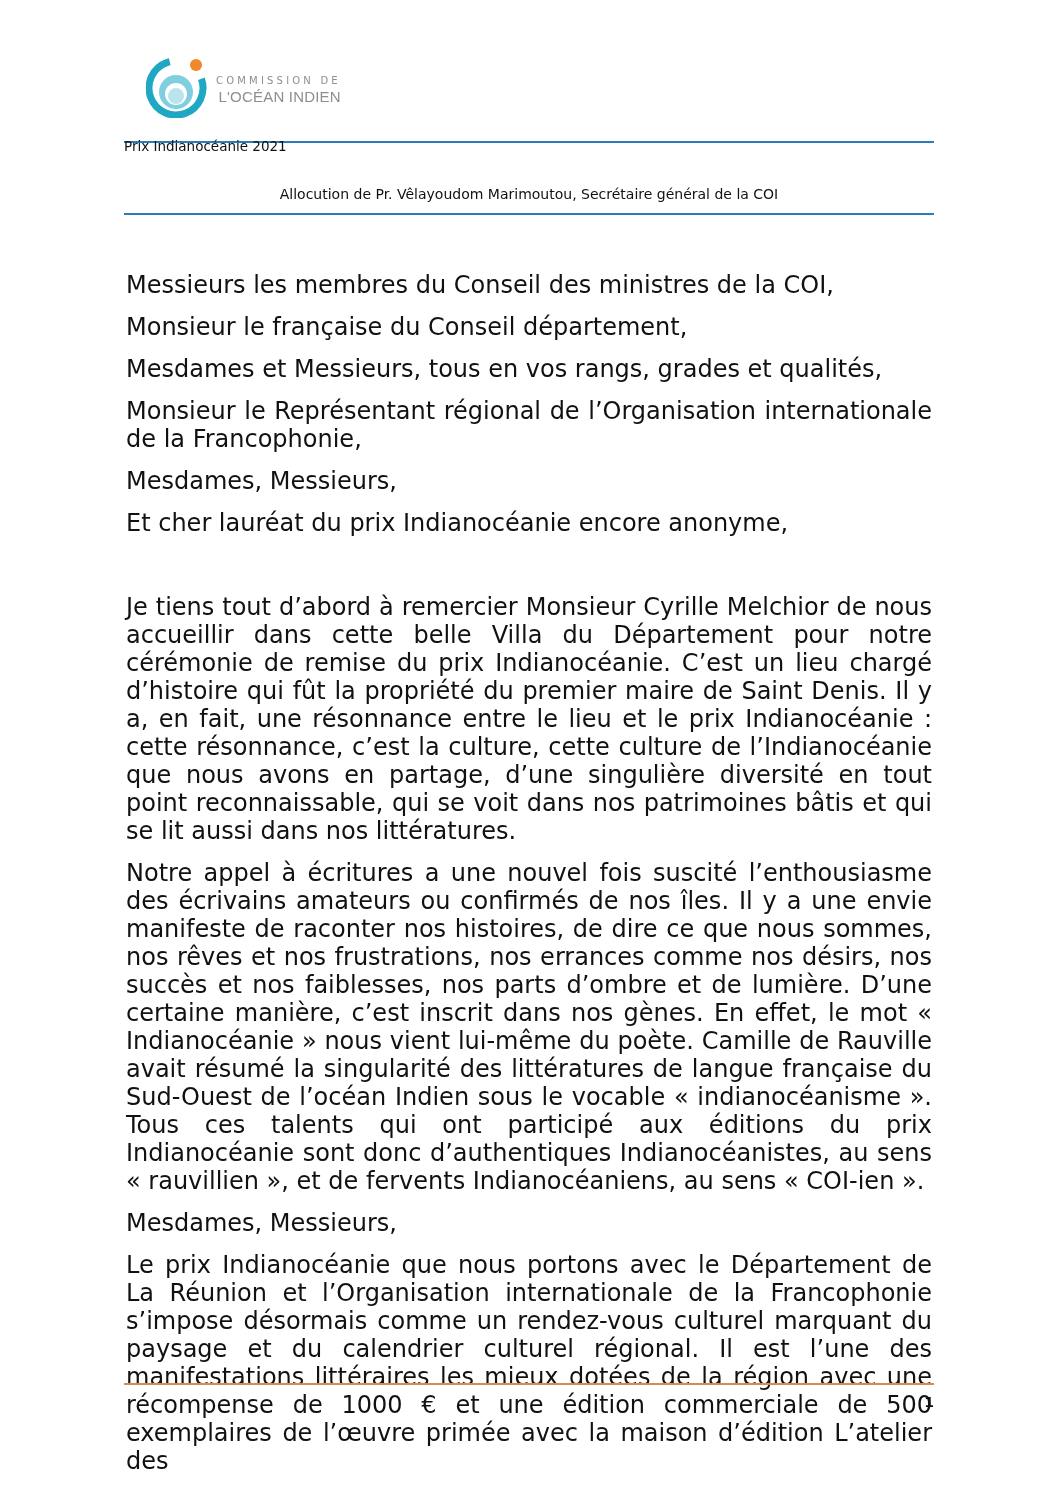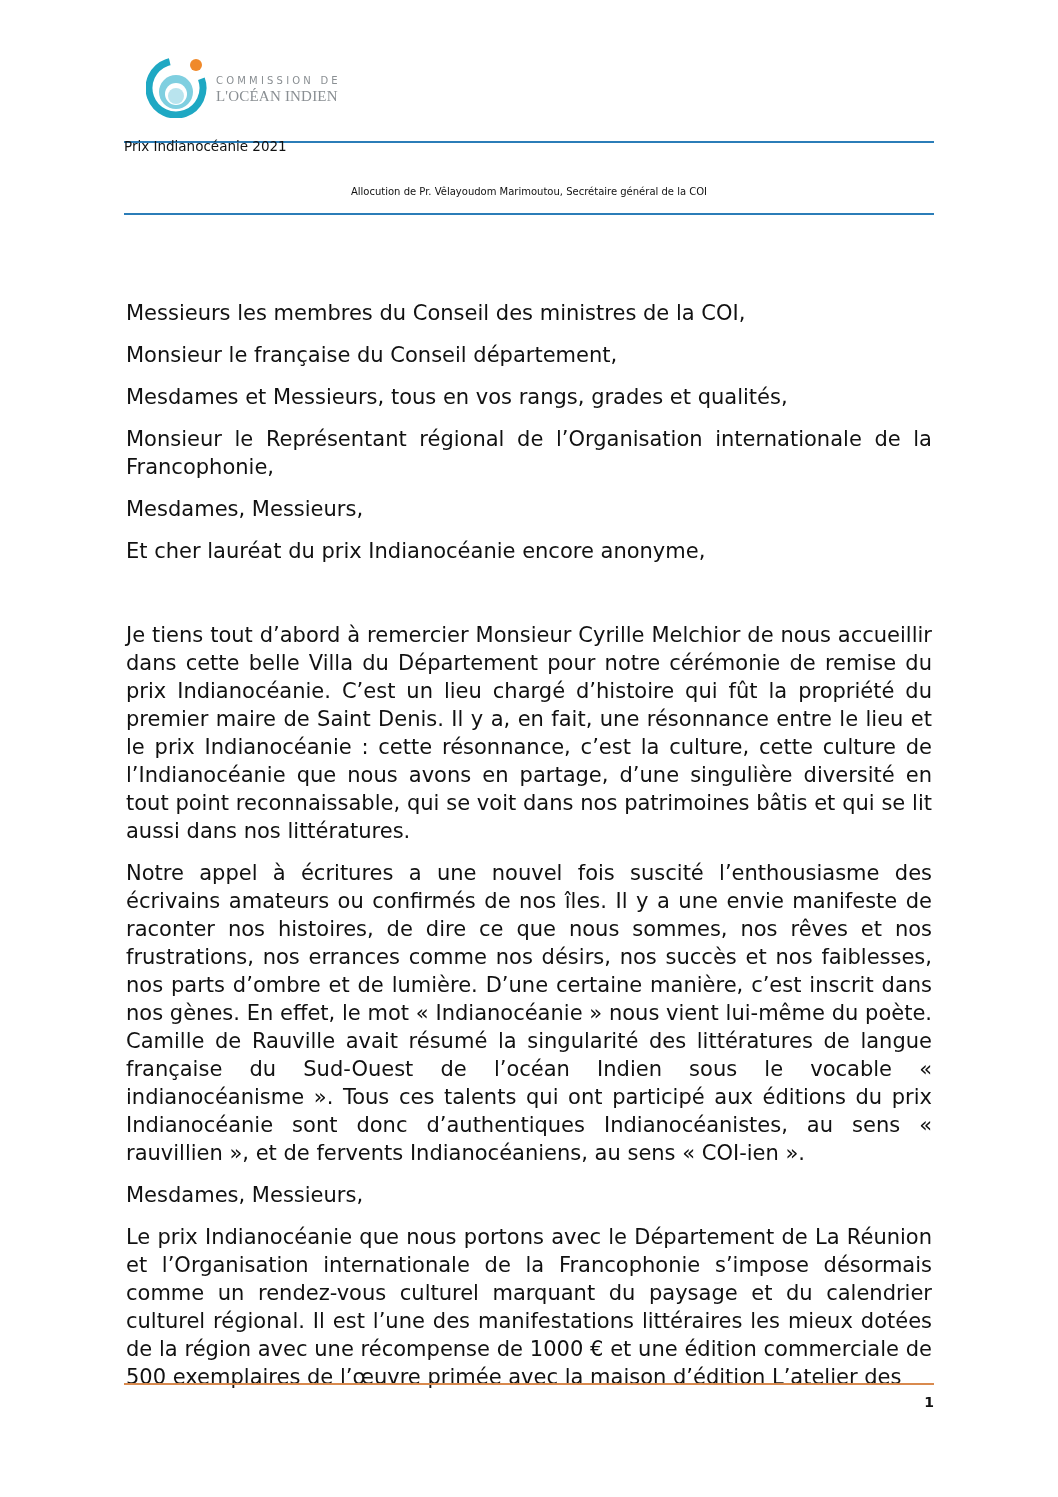--- a/index.html
+++ b/index.html
@@ -1,31 +1,31 @@
 <!DOCTYPE html>
 <html><head>
 <meta charset="utf-8">
 <style>
   html, body { margin: 0; padding: 0; background: #ffffff; }
   body { width: 1058px; height: 1497px; position: relative; overflow: hidden;
          font-family: "DejaVu Sans", sans-serif; color: #111; }
-  .logo { position: absolute; left: 146px; top: 54px; width: 200px; height: 64px; }
+  .logo { position: absolute; left: 146px; top: 54px; width: 200px; height: 64px; text-align: right; }
   .logo svg { position: absolute; left: 0; top: 0; }
   .logo-text { position: absolute; left: 70px; top: 22px; color: #8a8f93; line-height: 1; }
   .logo-line1 { font-size: 10px; letter-spacing: 3.2px; font-family: "DejaVu Sans", sans-serif; }
-  .logo-line2 { font-size: 15px; margin-top: 3px; letter-spacing: 0.2px; font-family: Liberation Serif, serif; }
+  .logo-line2 { font-size: 15px; margin-top: 3px; letter-spacing: 0.2px; font-family: Liberation Sans, sans-serif; }
   .rule { position: absolute; left: 124px; width: 810px; }
   .rule-top { top: 141px; height: 2px; background: #2b7db8; }
   .rule-mid { top: 213px; height: 2px; background: #2b7db8; }
   .rule-bottom { top: 1383px; height: 2px; background: #d98a4e; }
   .title { position: absolute; left: 124px; width: 810px; top: 138px; 
            font-weight: normal; font-size: 13.5px; }
   .subtitle { position: absolute; left: 124px; width: 810px; top: 186px; text-align: center;
-              font-size: 10px; }
-  .body { position: absolute; left: 126px; width: 806px; top: 271px; font-size: 21px; line-height: 28px; margin-top: 28px; }
+              font-size: 14px; }
+  .body { position: absolute; left: 126px; width: 806px; top: 271px; font-size: 24px; line-height: 28px; }
   .body p { margin: 0; }
   .sal { margin-bottom: 14px !important; }
   .par { text-align: justify; margin-bottom: 14px !important; }
   .gap { height: 42px; }
   .page-num { position: absolute; right: 124px; top: 1394px; font-size: 14px; font-weight: bold; }
 </style>
 </head>
 <body>
 
 <div class="logo">

